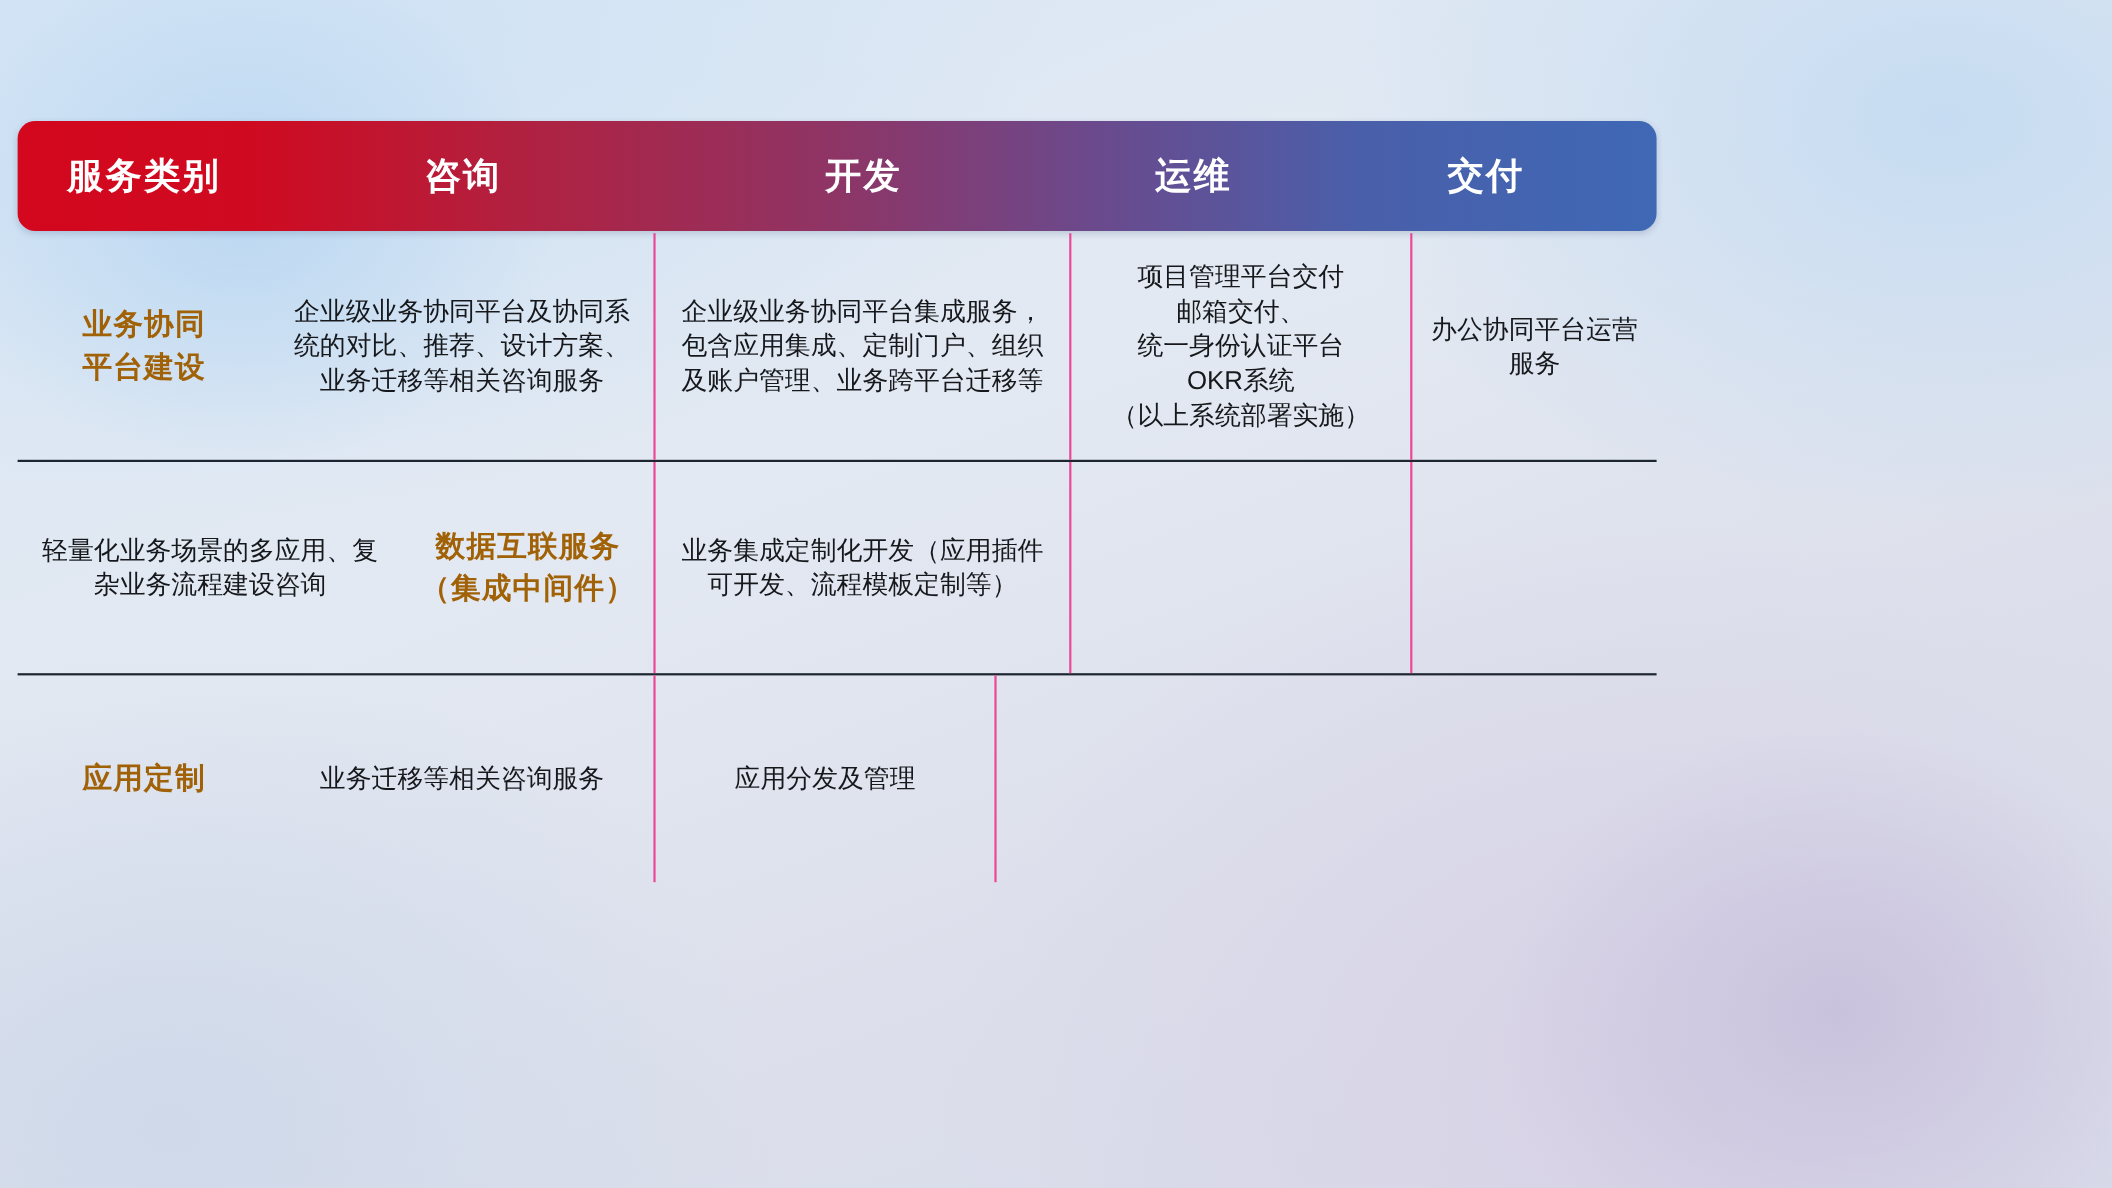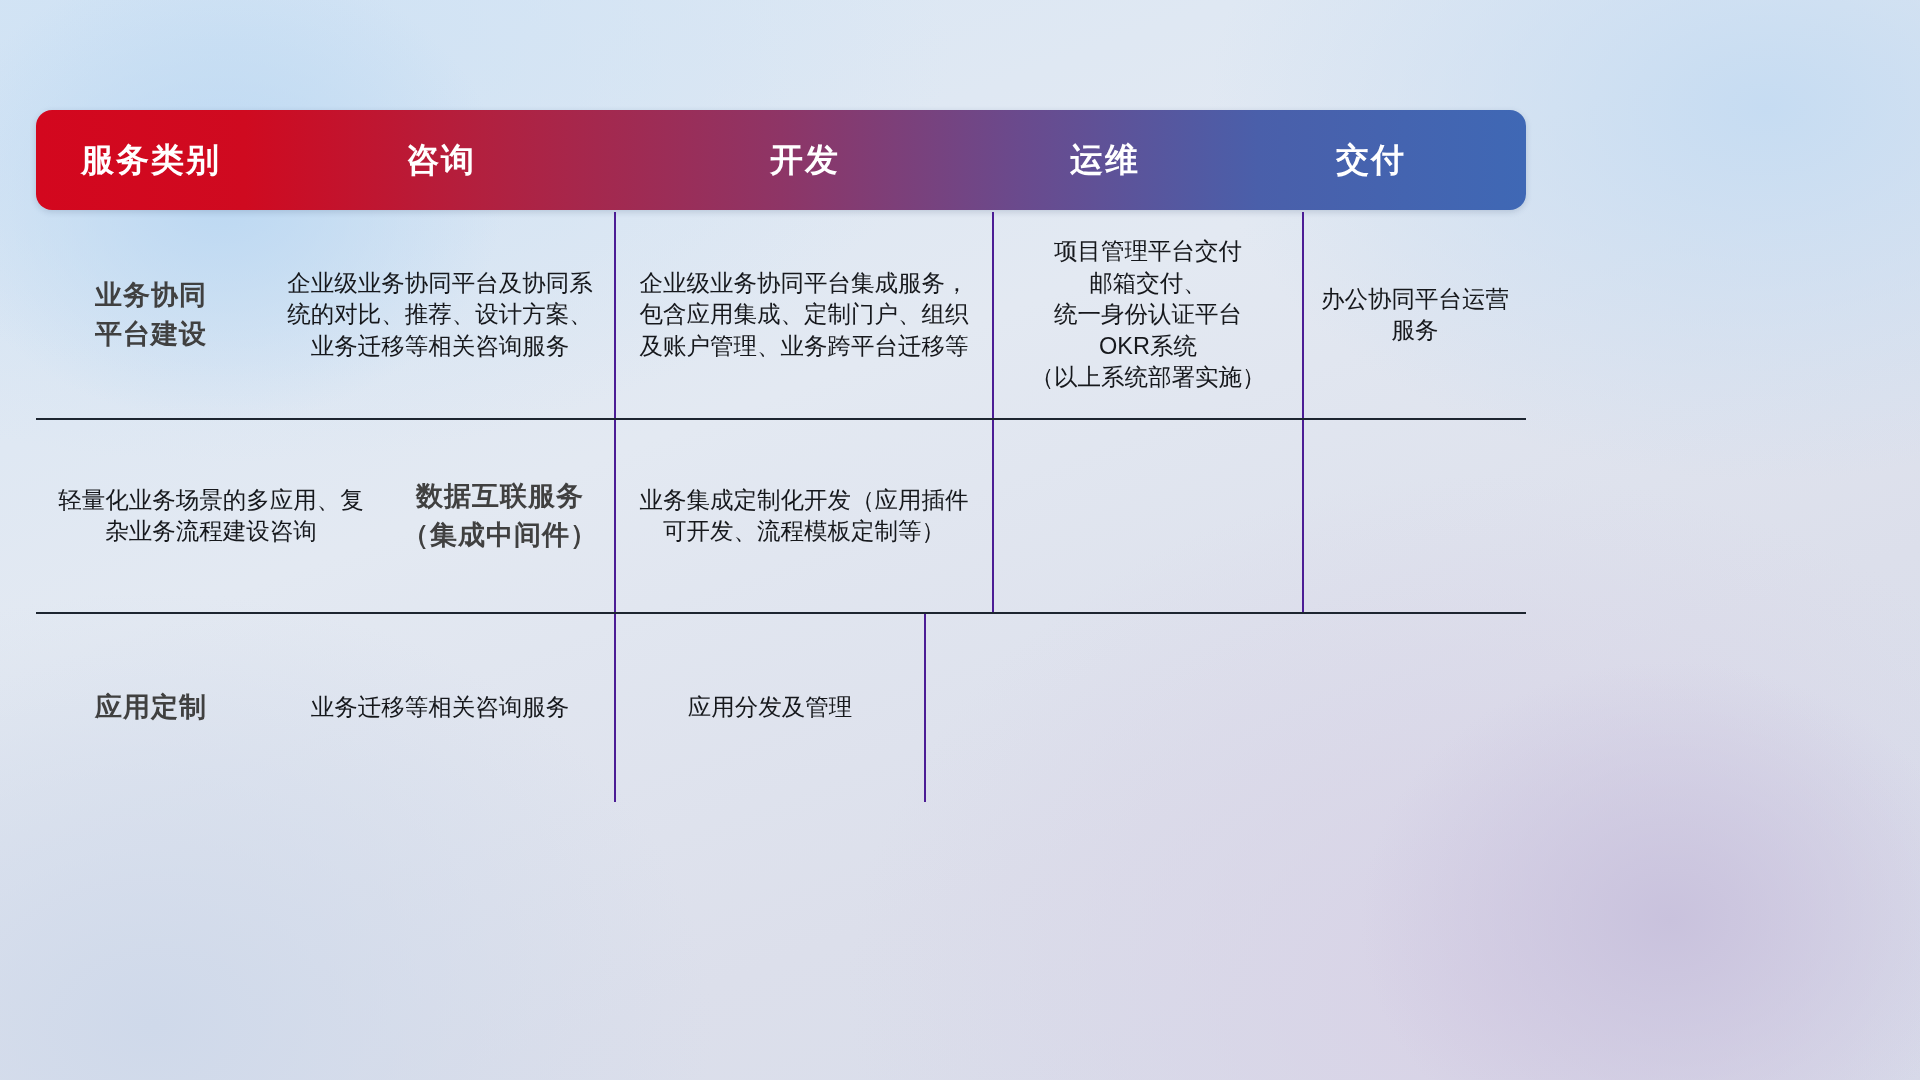--- a/index.html
+++ b/index.html
@@ -39,21 +39,21 @@
     right: -180px;
     bottom: -200px;
     width: 860px;
     height: 720px;
     background: radial-gradient(closest-side, #c9c2dd 0%, rgba(201,194,221,0) 72%);
   }
 
   
   .table-wrap {
     position: absolute;
-    left: 36px;
+    left: 16px;
     top: 110px;
     width: 1490px;
   }
 
   
   .header-bar {
     height: 100px;
     border-radius: 16px;
     background: linear-gradient(90deg,
         #d3071e 0%,
@@ -93,31 +93,31 @@
   .cell {
     box-sizing: border-box;
     padding: 10px 14px;
     display: flex;
     align-items: center;
     justify-content: center;
     text-align: center;
     color: #16181c;
     font-size: 23.5px;
     line-height: 1.34;
-    border-right: 2px solid #4c1d95;
+    border-right: 2px solid #ec4899;
     white-space: pre-line;
   }
   .cell:first-child {
     border-right: none;
   }
   .cell:last-child {
     border-right: none;
   }
   .cell.label {
-    color: #404040;
+    color: #a16207;
     font-size: 27px;
     font-weight: bold;
     line-height: 1.45;
     letter-spacing: 1px;
   }
 
   
   .c1 { width: 230px;  flex: 0 0 230px; }
   .c2 { width: 350px;  flex: 0 0 350px; }
   .c3 { width: 378px;  flex: 0 0 378px; }

